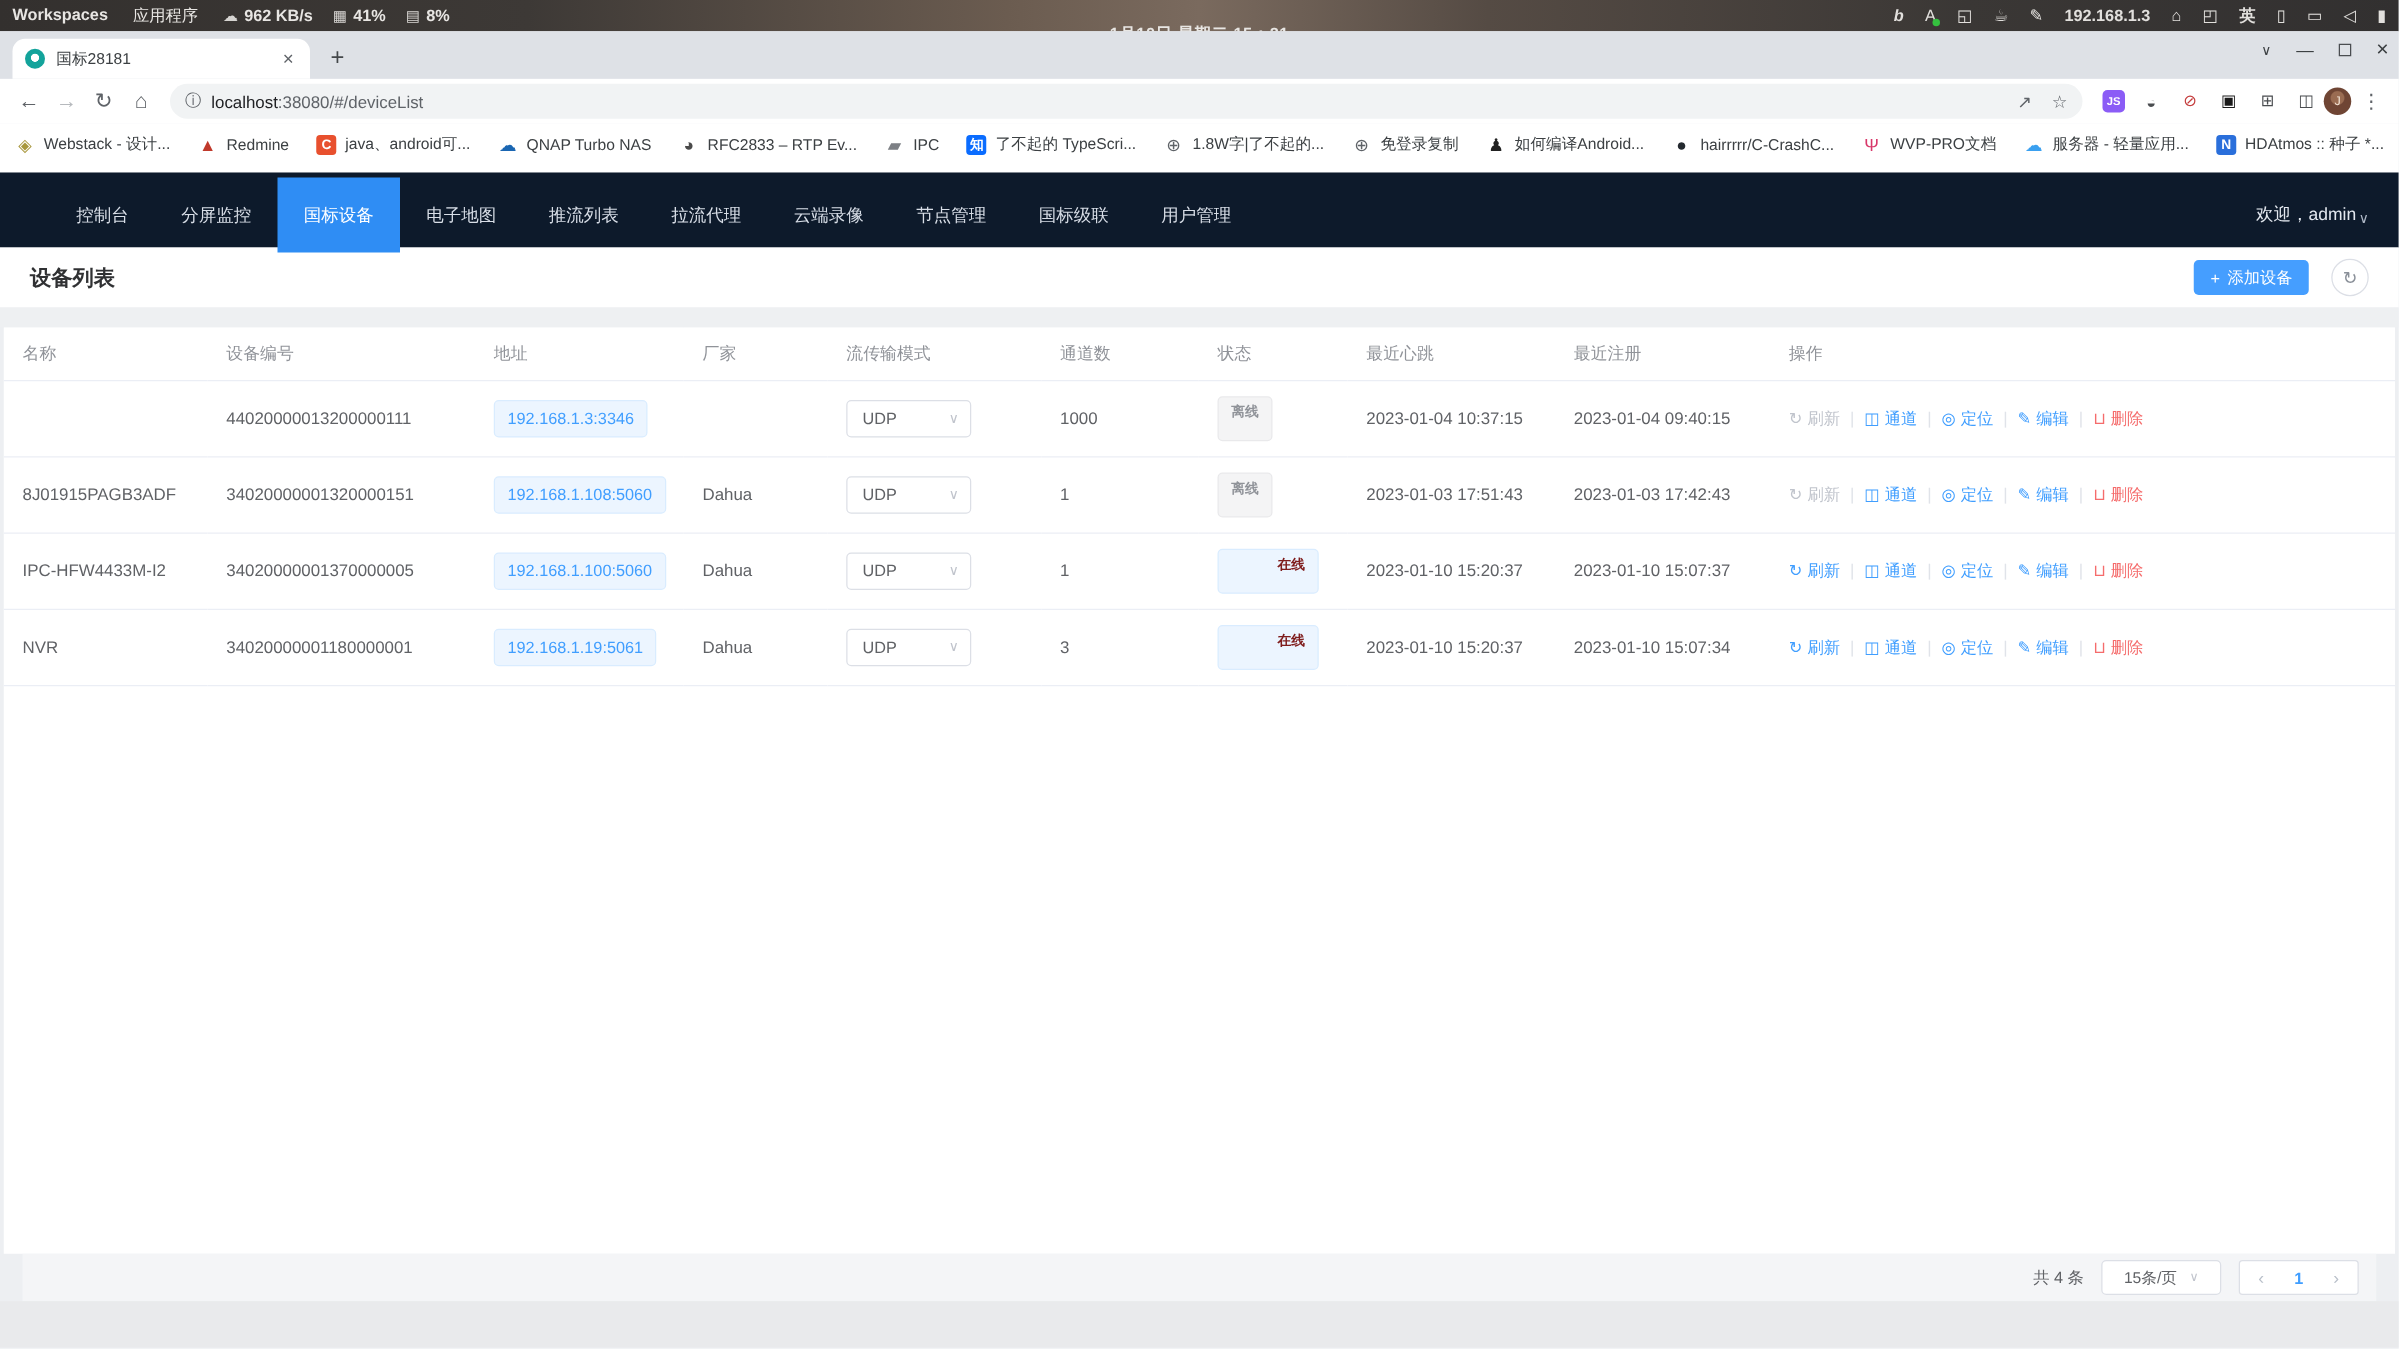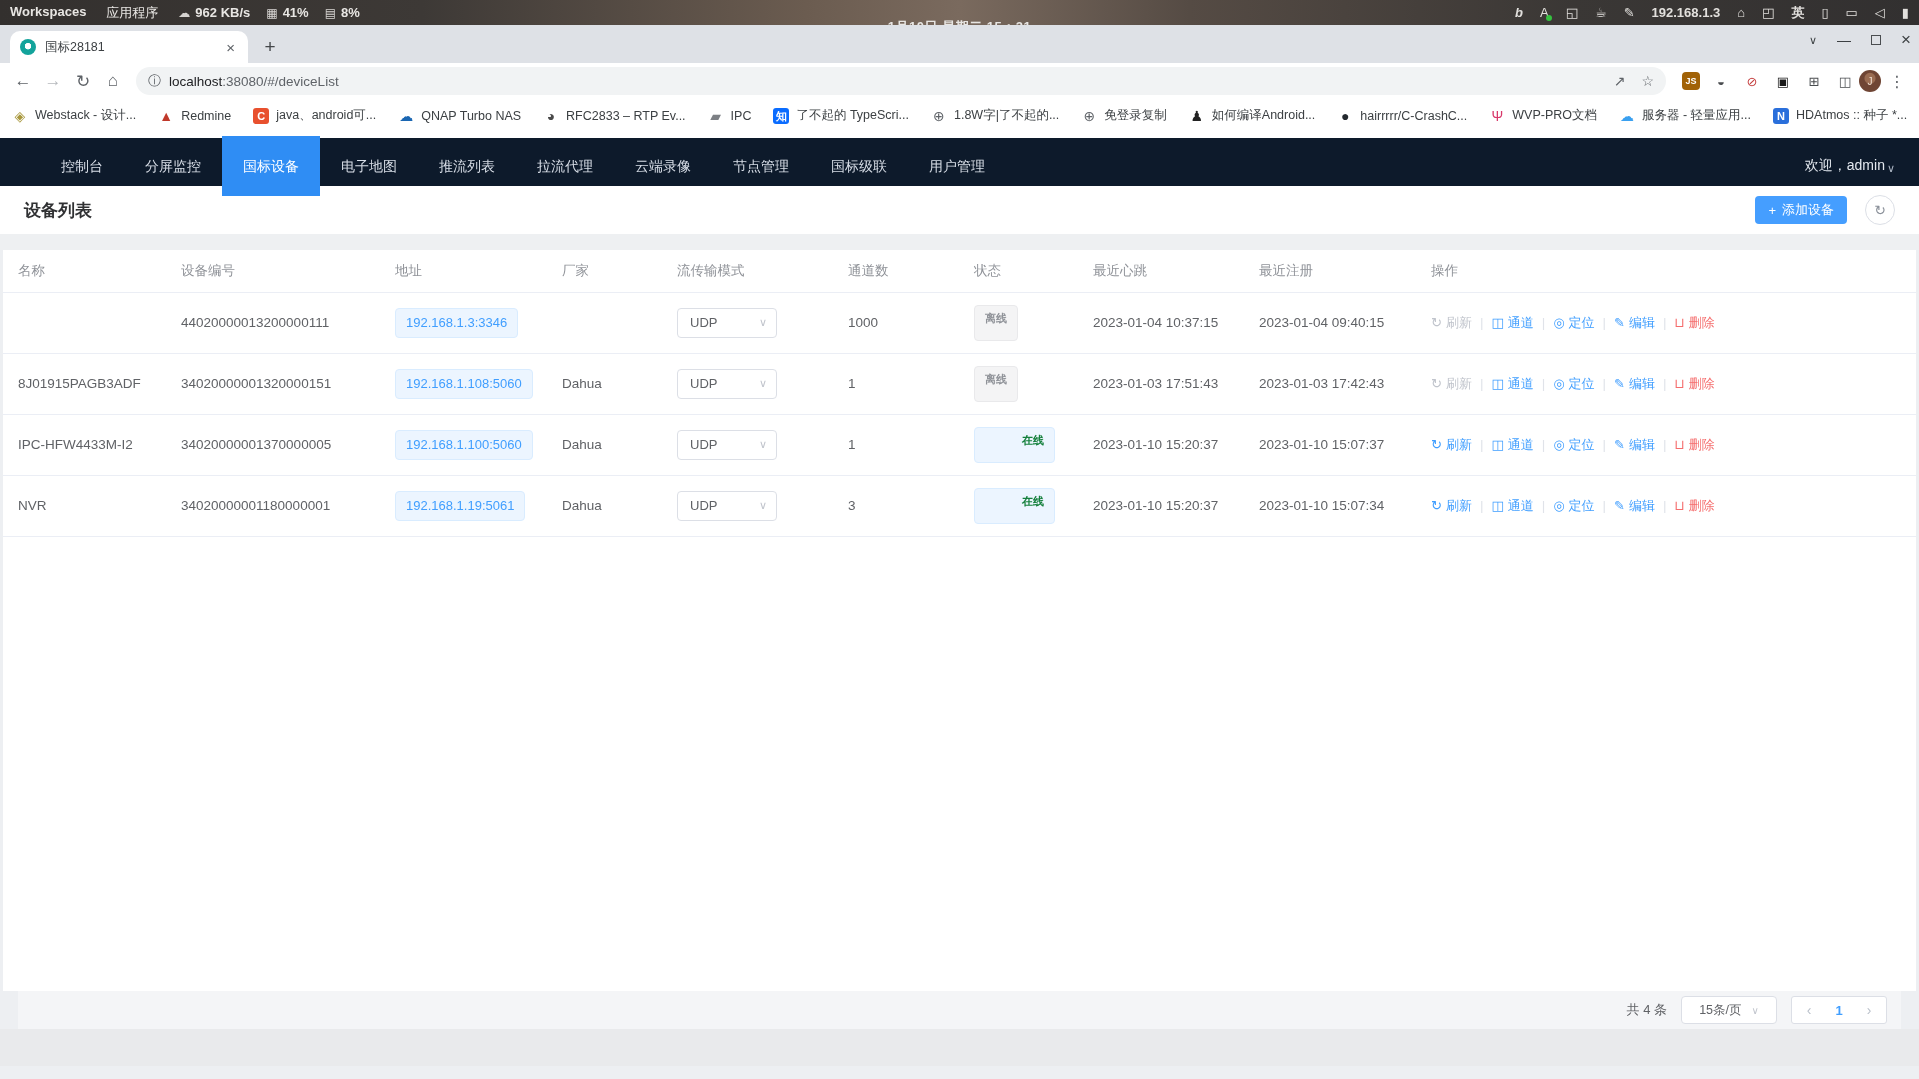--- a/index.html
+++ b/index.html
@@ -34,33 +34,33 @@
   .urlrow { height:36px; background:#fff; display:flex; align-items:center; padding:0 10px; gap:4px; }
   .navbtn { width:26px; text-align:center; color:#5f6368; font-size:17px; cursor:pointer; }
   .navbtn.dis { color:#b6b9bd; }
   .addrpill { flex:1; height:28px; background:#f1f3f4; border-radius:14px; margin:0 6px; display:flex; align-items:center; padding:0 12px; gap:8px; }
   .addr-info { color:#5f6368; font-size:13px; }
   .addr-host { color:#202124; font-size:13.5px; }
   .addr-rest { color:#5f6368; font-size:13.5px; }
   .addr-right { margin-left:auto; display:flex; gap:16px; color:#5f6368; font-size:14px; }
   .extrow { display:flex; align-items:center; gap:11px; padding-left:6px; }
   .ext { width:20px; height:20px; display:flex; align-items:center; justify-content:center; font-size:13px; color:#4a4d50; cursor:pointer; }
-  .ext-js { background:#a16207; color:#fff; border-radius:4px; font-size:9px; font-weight:bold; width:18px; height:18px; }
+  .ext-js { background:#8b5cf6; color:#fff; border-radius:4px; font-size:9px; font-weight:bold; width:18px; height:18px; }
   .avatar { width:22px; height:22px; border-radius:50%; background:radial-gradient(circle at 50% 38%, #9a6c52 0 5px, #6f4534 6px); color:#f3e3d5; font-size:10px; display:flex; align-items:center; justify-content:center; cursor:pointer; }
   .kebab { color:#5f6368; font-size:16px; padding:0 4px; cursor:pointer; }
 
   .bookmarks { height:33px; background:#fff; display:flex; align-items:center; padding:0 12px; gap:22px; }
   .bm { display:flex; align-items:center; gap:7px; cursor:pointer; white-space:nowrap; }
   .bm-ic { font-size:14px; line-height:16px; width:16px; height:16px; text-align:center; flex:none; }
   .bm-ic-box { border-radius:3px; font-size:11px; font-weight:bold; display:inline-flex; align-items:center; justify-content:center; }
   .bm-lb { font-size:12.5px; color:#3c4043; }
   .chrome-sliver { height:6px; background:#fff; }
 
   
-  .appnav { height:48px; background:#0d1a2b; display:flex; align-items:center; padding:8px 24px 0 40px; }
+  .appnav { height:60px; background:#0d1a2b; display:flex; align-items:center; padding:8px 24px 0 40px; }
   .nav-item { height:60px; line-height:60px; padding:0 21px; color:#d8dee7; font-size:14px; cursor:pointer; }
   .nav-item.active { background:#2f8df4; color:#fff; }
   .nav-welcome { margin-left:auto; color:#e3e8ef; font-size:14px; cursor:pointer; display:flex; align-items:flex-end; gap:2px; }
   .nav-welcome .chev { font-size:11px; color:#aeb8c6; }
 
   .pagehead { height:48px; background:#fff; display:flex; align-items:center; padding:0 24px; }
   .page-title { font-size:17px; font-weight:bold; color:#303133; }
   .ph-right { margin-left:auto; display:flex; align-items:center; gap:18px; }
   .btn-add { height:28px; background:#459eff; color:#fff; border:none; border-radius:4px; font-size:13px; padding:0 13px; display:inline-flex; align-items:center; gap:6px; cursor:pointer; font-family:inherit; }
   .btn-refresh-circ { width:30px; height:30px; border-radius:50%; background:#fff; border:1px solid #dcdfe6; color:#8a9099; font-size:14px; display:flex; align-items:center; justify-content:center; cursor:pointer; }
@@ -76,21 +76,21 @@
   th:nth-child(3),td:nth-child(3){width:167px;}
   th:nth-child(4),td:nth-child(4){width:115px;}
   th:nth-child(5),td:nth-child(5){width:171px;}
   th:nth-child(6),td:nth-child(6){width:126px;}
   th:nth-child(7),td:nth-child(7){width:119px;}
   th:nth-child(8),td:nth-child(8){width:166px;}
   th:nth-child(9),td:nth-child(9){width:172px;}
 
   .addr-tag { display:inline-block; height:30px; line-height:28px; padding:0 10px; border-radius:4px; background:#ecf5ff; border:1px solid #d9ecff; color:#409eff; font-size:13px; cursor:pointer; }
   .tag { display:inline-block; height:36px; line-height:24px; padding:0 10px; border-radius:4px; font-size:11px; border:1px solid;font-weight:bold; }
-  .tag-on { background:#ecf5ff; border-color:#d9ecff; color:#15803d;padding-left:47px; }
+  .tag-on { background:#ecf5ff; border-color:#d9ecff; color:#7f1d1d;padding-left:47px; }
   .tag-off { background:#f4f4f5; border-color:#e9e9eb; color:#909399; }
   .sel { width:100px; height:30px; border:1px solid #dcdfe6; border-radius:4px; background:#fff; display:inline-flex; align-items:center; justify-content:space-between; padding:0 9px 0 12px; color:#606266; font-size:13px; cursor:pointer; }
   .sel .chev { color:#c0c4cc; font-size:11px; }
   .act { display:inline-flex; align-items:center; gap:4px; color:#409eff; font-size:13px; cursor:pointer; }
   .act .aic { font-size:13px; }
   .act.red { color:#f56c6c; }
   .act.dis { color:#c0c4cc; cursor:default; }
   .sep { color:#e0e3e9; margin:0 8px; }
 
   .footerbar { margin:0 18px; height:38px; background:#f4f5f7; display:flex; align-items:center; justify-content:flex-end; gap:14px; padding-right:14px; }

